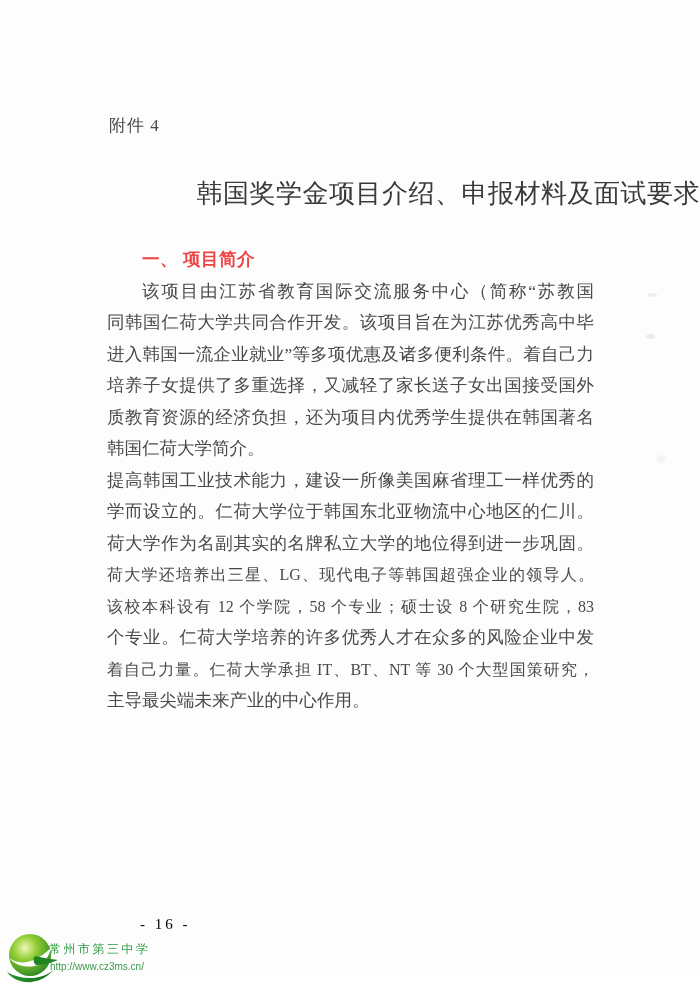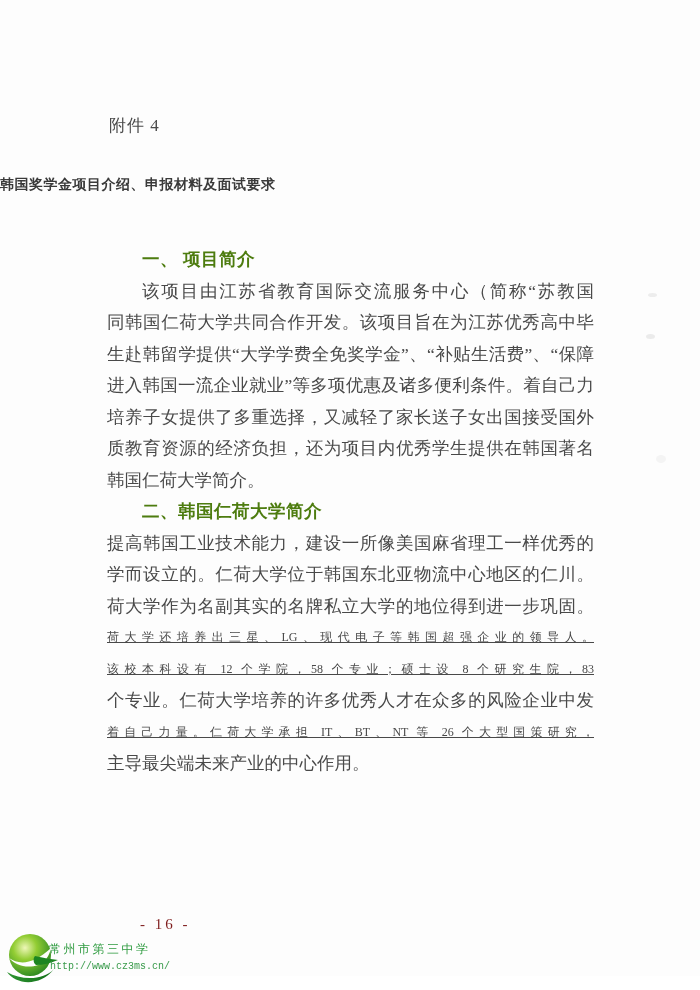--- a/index.html
+++ b/index.html
@@ -15,102 +15,100 @@
     width: 700px; height: 976px;
     background: #fdfdfd;
   }
   .attachment-label {
     position: absolute; left: 109px; top: 114px;
     font-size: 17px; color: #4a4a4a;
     letter-spacing: 1px;
   }
   .doc-title {
     position: absolute; left: 0; top: 176px; width: 700px;
-    text-align: left;
+    text-align: right;
     font-family: "Liberation Sans", "DejaVu Sans", sans-serif;
-    font-weight: bold;
-    font-size: 14px;
+    font-weight: normal;
+    font-size: 26px;
     color: #3a3a3a;
     letter-spacing: 0.5px;
   }
   .doc-body {
     position: absolute; left: 107px; top: 244px; width: 487px;
     font-size: 17.5px;
     line-height: 31.5px;
     color: #494949;
   }
   .heading {
     height: 31.5px;
     font-weight: bold;
-    color: #4d7c0f;
+    color: #ef4444;
     text-indent: 35px;
     letter-spacing: 0.5px;
     overflow: hidden;
   }
   .line {
     height: 31.5px;
     overflow: hidden;
     text-align: justify;
   }
   .line.fill { text-align-last: justify; }
   .line.first { text-indent: 35px; }
-  .line.tight { font-size: 12px; text-decoration: underline; }
+  .line.tight { font-size: 16px; }
   .page-number {
     position: absolute; left: 140px; top: 916px;
-    font-size: 15px; color: #7f1d1d;
+    font-size: 15px; color: #000000;
     letter-spacing: 3px;
   }
   .watermark {
     position: absolute; left: 5px; top: 931px;
     width: 260px; height: 59px;
   }
   .wm-logo { position: absolute; left: 0; top: 2px; }
   .wm-name {
     position: absolute; left: 44px; top: 10px;
     font-family: "Liberation Sans", "DejaVu Sans", sans-serif;
     font-size: 12px; letter-spacing: 2.5px;
     color: #2f9b40; white-space: nowrap;
   }
   .wm-url {
     position: absolute; left: 45px; top: 30px;
-    font-family: Liberation Mono, monospace;
+    font-family: Liberation Sans, sans-serif;
     font-size: 10px; color: #389a4a; white-space: nowrap;
   }
   .artifact { position: absolute; border-radius: 50%; }
   .artifact.a1 { left: 648px; top: 293px; width: 9px; height: 4px; background: #ededed; }
   .artifact.a2 { left: 646px; top: 334px; width: 9px; height: 5px; background: #ebebeb; }
   .artifact.a3 { left: 656px; top: 455px; width: 10px; height: 8px; background: #f4f4f4; }
 </style>
 </head>
 <body>
 
 <div class="page">
 
   <div class="attachment-label">附件 4</div>
 
   <div class="doc-title">韩国奖学金项目介绍、申报材料及面试要求</div>
 
   <div class="doc-body">
     <div class="heading">一、 项目简介</div>
     <div class="line fill first">该项目由江苏省教育国际交流服务中心（简称“苏教国际”）</div>
     <div class="line fill">同韩国仁荷大学共同合作开发。该项目旨在为江苏优秀高中毕业</div>
-    <div class="line fill">生赴韩留学提供“大学学费全免奖学金”、“补贴生活费”、“保障</div>
     <div class="line fill">进入韩国一流企业就业”等多项优惠及诸多便利条件。着自己力量</div>
     <div class="line fill">培养子女提供了多重选择，又减轻了家长送子女出国接受国外优</div>
     <div class="line fill">质教育资源的经济负担，还为项目内优秀学生提供在韩国著名企</div>
     <div class="line last">韩国仁荷大学简介。</div>
 
-    <div class="heading">二、韩国仁荷大学简介</div>
     <div class="line fill">提高韩国工业技术能力，建设一所像美国麻省理工一样优秀的大</div>
     <div class="line fill">学而设立的。仁荷大学位于韩国东北亚物流中心地区的仁川。仁</div>
     <div class="line fill">荷大学作为名副其实的名牌私立大学的地位得到进一步巩固。仁</div>
     <div class="line fill tight">荷大学还培养出三星、LG、现代电子等韩国超强企业的领导人。</div>
     <div class="line fill tight">该校本科设有 12 个学院，58 个专业；硕士设 8 个研究生院，83</div>
     <div class="line fill">个专业。仁荷大学培养的许多优秀人才在众多的风险企业中发挥</div>
-    <div class="line fill tight">着自己力量。仁荷大学承担 IT、BT、NT 等 26 个大型国策研究，</div>
+    <div class="line fill tight">着自己力量。仁荷大学承担 IT、BT、NT 等 30 个大型国策研究，</div>
     <div class="line last">主导最尖端未来产业的中心作用。</div>
   </div>
 
   <div class="page-number">- 16 -</div>
 
   <div class="artifact a1"></div>
   <div class="artifact a2"></div>
   <div class="artifact a3"></div>
 
   <div class="watermark">

